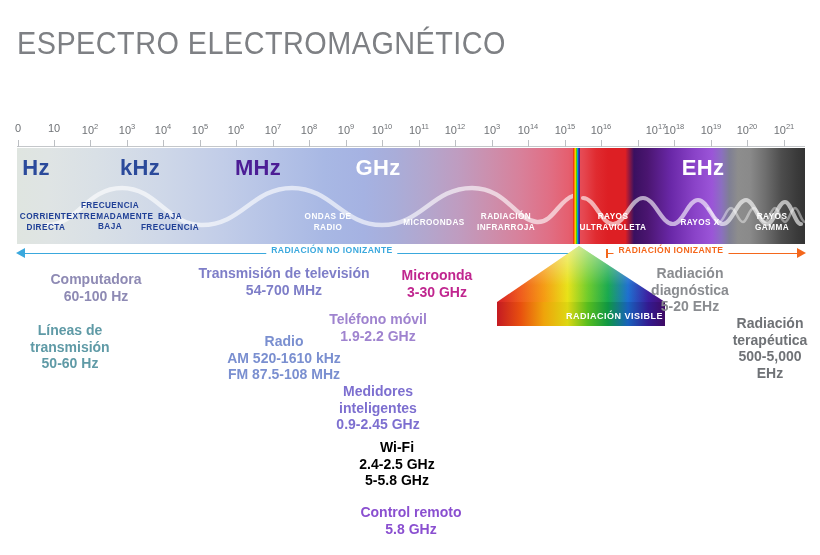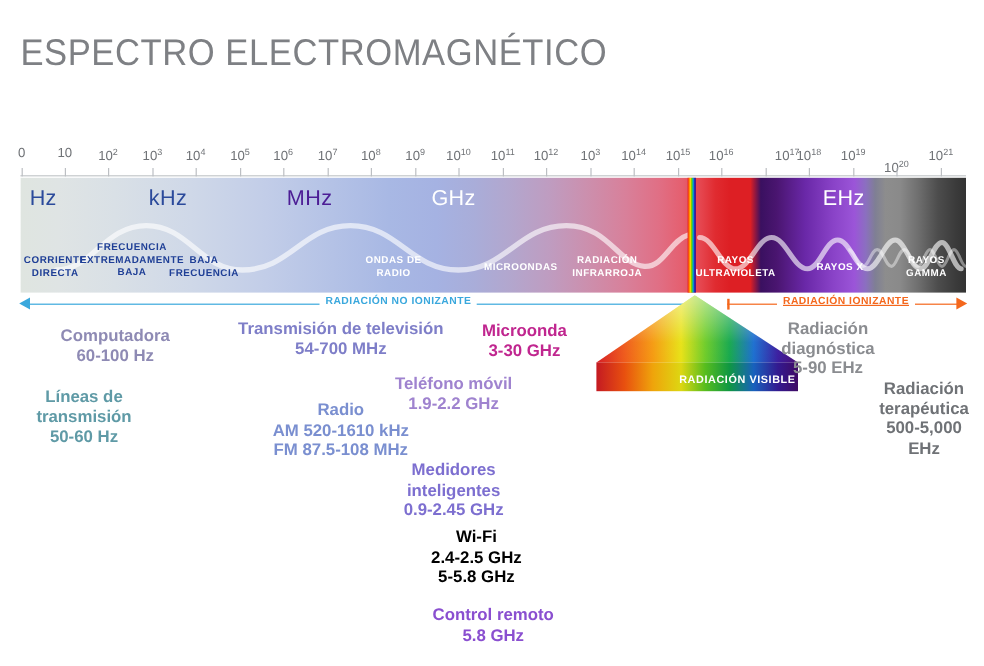--- a/index.html
+++ b/index.html
@@ -76,21 +76,21 @@
       #4d4d4d 97%,
       #3a3a3a 99%,
       #333333 100%);
   }
   .vis-strip{
     position:absolute;top:0;height:100%;left:556px;width:7px;
     background:linear-gradient(to right,#e21d23,#ff6a00,#ffd500,#57d300,#00a0e0,#2a2aa8,#5a1080);
   }
   .wave-layer{position:absolute;inset:0;}
   .bar-unit{
-    position:absolute;font-size:18px;font-weight:400;white-space:nowrap;
+    position:absolute;font-size:22px;font-weight:700;white-space:nowrap;
     transform:translateX(-50%);letter-spacing:.3px;
   }
   .bar-band{
     position:absolute;font-size:8.2px;font-weight:700;letter-spacing:.45px;
     text-align:center;line-height:10.5px;white-space:pre-line;
     transform:translateX(-50%);
   }
 
   
   .arrowrow{position:absolute;left:0;top:244px;width:776px;height:20px;}
@@ -140,21 +140,21 @@
       <div class="tl" style="left: 382px;">10<sup>10</sup></div>
       <div class="tl" style="left: 419px;">10<sup>11</sup></div>
       <div class="tl" style="left: 455px;">10<sup>12</sup></div>
       <div class="tl" style="left: 492px;">10<sup>3</sup></div>
       <div class="tl" style="left: 528px;">10<sup>14</sup></div>
       <div class="tl" style="left: 565px;">10<sup>15</sup></div>
       <div class="tl" style="left: 601px;">10<sup>16</sup></div>
       <div class="tl" style="left: 656px;">10<sup>17</sup></div>
       <div class="tl" style="left: 674px;">10<sup>18</sup></div>
       <div class="tl" style="left: 711px;">10<sup>19</sup></div>
-      <div class="tl" style="left: 747px; margin-top: 10px;">10<sup>20</sup></div>
+      <div class="tl" style="left: 747px;">10<sup>20</sup></div>
       <div class="tl" style="left: 784px;">10<sup>21</sup></div>
     </div>
   <div class="axis-line"></div>
   <div id="tickMarks">
       <div class="tick" style="left: 18px;"></div>
       <div class="tick" style="left: 54px;"></div>
       <div class="tick" style="left: 90px;"></div>
       <div class="tick" style="left: 127px;"></div>
       <div class="tick" style="left: 163px;"></div>
       <div class="tick" style="left: 200px;"></div>
@@ -227,21 +227,21 @@
     </div>
 
   <div class="arrowrow">
     <div class="aline" style="left:24px;width:552px;background:#3aa8dd;"></div>
     <div class="ahead" style="left:16px;border-top:5px solid transparent;border-bottom:5px solid transparent;border-right:9px solid #3aa8dd;"></div>
     <div class="atext" style="left:332px;color:#3aa8dd;">RADIACIÓN NO IONIZANTE</div>
 
     <div class="atickmark" style="left:606px;background:#f4671c;"></div>
     <div class="aline" style="left:606px;width:194px;background:#f4671c;"></div>
     <div class="ahead" style="left:797px;border-top:5px solid transparent;border-bottom:5px solid transparent;border-left:9px solid #f4671c;"></div>
-    <div class="atext" style="left:705px;color:#f4671c;text-decoration:underline;">RADIACIÓN IONIZANTE</div>
+    <div class="atext" style="left:671px;color:#f4671c;">RADIACIÓN IONIZANTE</div>
   </div>
 
   <div class="fan">
     <svg width="186" height="86" viewBox="0 0 186 86">
       <defs>
         <linearGradient id="gfan" x1="0" y1="0" x2="1" y2="0">
           <stop offset="0%" stop-color="#d61f26"></stop>
           <stop offset="14%" stop-color="#ef5b1c"></stop>
           <stop offset="28%" stop-color="#f59b12"></stop>
           <stop offset="42%" stop-color="#e8e217"></stop>
@@ -292,18 +292,18 @@
 1.9-2.2 GHz</div>
       <div class="anno" style="left: 378px; top: 383px; color: rgb(125, 111, 208);">Medidores
 inteligentes
 0.9-2.45 GHz</div>
       <div class="anno" style="left: 375px; top: 439px; color: #000000; margin-left: 22px;">Wi-Fi
 2.4-2.5 GHz
 5-5.8 GHz</div>
       <div class="anno" style="left: 411px; top: 504px; color: rgb(138, 79, 208);">Control remoto
 5.8 GHz</div>
       <div class="anno" style="left: 690px; top: 265px; color: rgb(138, 140, 144);">Radiación diagnóstica
-5-90 EHz</div>
+5-20 EHz</div>
       <div class="anno" style="left: 770px; top: 315px; color: rgb(111, 114, 118);">Radiación
 terapéutica
 500-5,000 EHz</div>
     </div>
 </div>
 
 </body></html>

